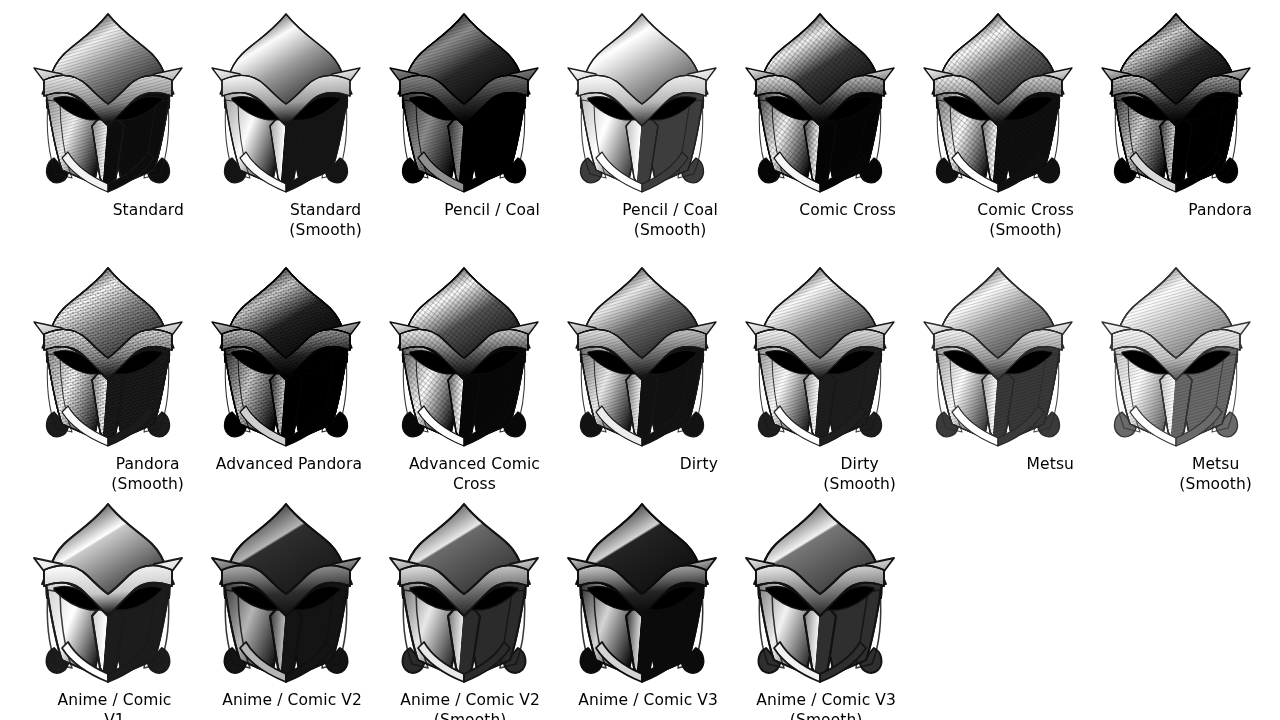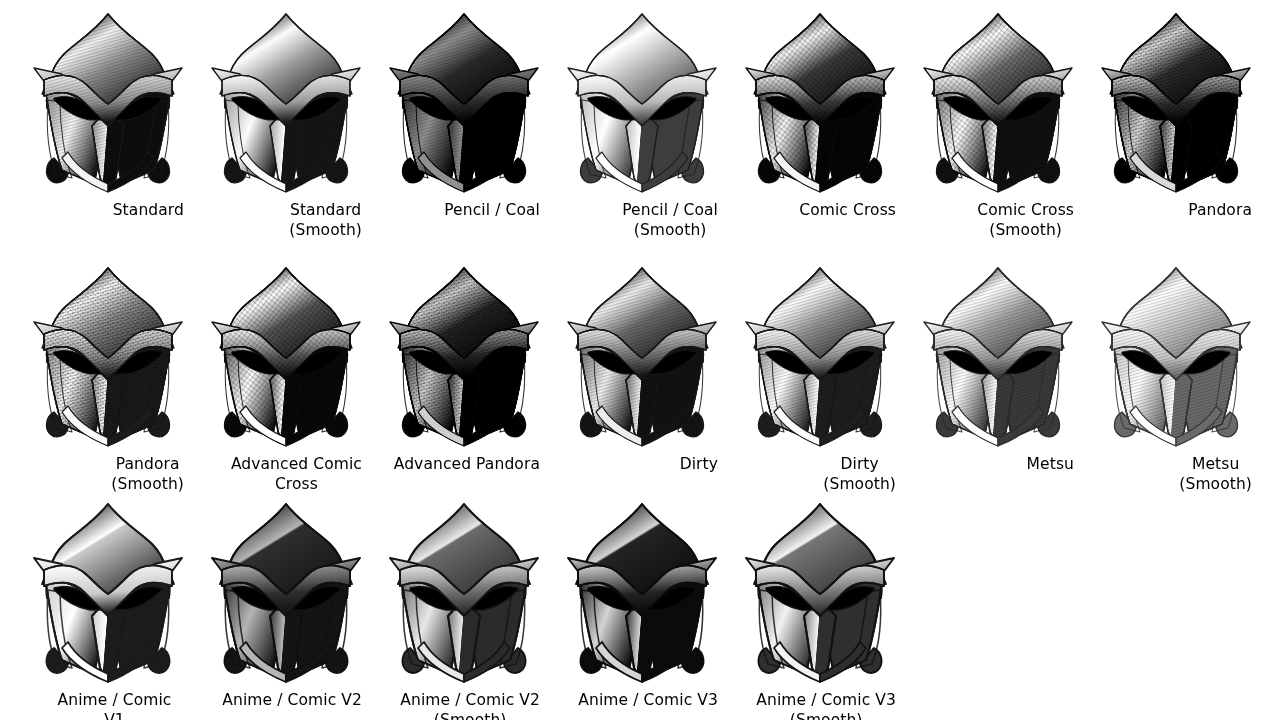--- a/index.html
+++ b/index.html
@@ -727,102 +727,20 @@
   </g>
 </svg>
         </div>
         <div class="cell-label" style="color: rgb(0, 0, 0);">Pandora
 (Smooth)</div>
       </div>
       <div class="cell" style="width: 178px;">
         <div class="helmet-box">
 <svg width="152" height="190" viewBox="0 0 152 190" xmlns="http://www.w3.org/2000/svg" role="img">
   <defs>
-              <pattern id="g8h" width="4" height="4" patternUnits="userSpaceOnUse" patternTransform="rotate(38)">
-        <line x1="0" y1="0" x2="0" y2="4" stroke="#000" stroke-width="1.2" opacity="0.34"></line>
-        <line x1="0" y1="0" x2="4" y2="0" stroke="#000" stroke-width="1.2" opacity="0.34"></line>
-      </pattern>
-              <linearGradient id="g8d" x1="0.18" y1="0.08" x2="0.88" y2="0.95">
-      <stop offset="0%" stop-color="#080808"></stop>
-      <stop offset="26%" stop-color="#ffffff"></stop>
-      <stop offset="52%" stop-color="#555555"></stop>
-      <stop offset="100%" stop-color="#080808"></stop>
-    </linearGradient>
-              <linearGradient id="g8b" x1="0" y1="0" x2="0.2" y2="1">
-      <stop offset="0%" stop-color="#ffffff"></stop>
-      <stop offset="62%" stop-color="#555555"></stop>
-      <stop offset="100%" stop-color="#080808"></stop>
-    </linearGradient>
-              <linearGradient id="g8fl" x1="0" y1="0" x2="1" y2="0.6">
-      <stop offset="0%" stop-color="#555555"></stop>
-      <stop offset="48%" stop-color="#ffffff"></stop>
-      <stop offset="100%" stop-color="#080808"></stop>
-    </linearGradient>
-              <linearGradient id="g8fr" x1="0" y1="0" x2="1" y2="0.6">
-      <stop offset="0%" stop-color="#080808"></stop>
-      <stop offset="70%" stop-color="#080808"></stop>
-      <stop offset="100%" stop-color="#080808"></stop>
-    </linearGradient>
-              <linearGradient id="g8n" x1="0" y1="0" x2="1" y2="0.2">
-      <stop offset="0%" stop-color="#555555"></stop>
-      <stop offset="49%" stop-color="#ffffff"></stop>
-      <stop offset="51%" stop-color="#080808"></stop>
-      <stop offset="100%" stop-color="#080808"></stop>
-    </linearGradient>
-              <linearGradient id="g8hn" x1="0" y1="0" x2="0.3" y2="1">
-      <stop offset="0%" stop-color="#ffffff"></stop>
-      <stop offset="100%" stop-color="#555555"></stop>
-    </linearGradient>
-            </defs>
-
-  <g stroke="#0c0c0c" stroke-width="1.3" stroke-linejoin="round" stroke-linecap="round">
-    <path d="M22 150 C 14 154, 12 166, 18 172 C 24 178, 34 174, 36 166 Z" fill="#080808"></path>
-    <path d="M130 150 C 138 154, 140 166, 134 172 C 128 178, 118 174, 116 166 Z" fill="#080808"></path>
-
-    <path d="M76 6 C 92 26, 108 34, 120 46 C 134 60, 139 82, 137 100 L 15 100 C 13 82, 18 60, 32 46 C 44 34, 60 26, 76 6 Z" fill="url(#g8d)"></path>
-    <path d="M76 6 C 92 26, 108 34, 120 46 C 134 60, 139 82, 137 100 L 15 100 C 13 82, 18 60, 32 46 C 44 34, 60 26, 76 6 Z" fill="url(#g8h)"></path>
-    <path d="M76 6 C 92 26, 108 34, 120 46 C 134 60, 139 82, 137 100 L 15 100 C 13 82, 18 60, 32 46 C 44 34, 60 26, 76 6 Z" fill="none"></path>
-
-    <path d="M14 86 C 18 110, 22 140, 30 162 L 62 176 L 74 120 C 66 112, 56 100, 48 92 C 38 84, 26 82, 14 86 Z" fill="url(#g8fl)"></path>
-    <path d="M14 86 C 18 110, 22 140, 30 162 L 62 176 L 74 120 C 66 112, 56 100, 48 92 C 38 84, 26 82, 14 86 Z" fill="url(#g8h)"></path>
-    <path d="M14 86 C 18 110, 22 140, 30 162 L 62 176 L 74 120 C 66 112, 56 100, 48 92 C 38 84, 26 82, 14 86 Z" fill="none"></path>
-
-    <path d="M138 86 C 134 110, 130 140, 122 162 L 90 176 L 78 120 C 86 112, 96 100, 104 92 C 114 84, 126 82, 138 86 Z" fill="url(#g8fr)"></path>
-    <path d="M138 86 C 134 110, 130 140, 122 162 L 90 176 L 78 120 C 86 112, 96 100, 104 92 C 114 84, 126 82, 138 86 Z" fill="url(#g8h)"></path>
-    <path d="M138 86 C 134 110, 130 140, 122 162 L 90 176 L 78 120 C 86 112, 96 100, 104 92 C 114 84, 126 82, 138 86 Z" fill="none"></path>
-
-    <path d="M16 92 C 14 120, 16 146, 24 166 L 40 170 C 32 148, 28 118, 28 94 Z" fill="none" stroke-width="1.04" opacity="0.85"></path>
-    <path d="M136 92 C 138 120, 136 146, 128 166 L 112 170 L 124 94 Z" fill="none" stroke-width="1.04" opacity="0.85"></path>
-
-    <path d="M76 100 L 92 118 L 84 170 L 76 182 L 68 170 L 60 118 Z" fill="url(#g8n)"></path>
-    <path d="M76 100 L 92 118 L 84 170 L 76 182 L 68 170 L 60 118 Z" fill="url(#g8h)"></path>
-    <path d="M76 100 L 92 118 L 84 170 L 76 182 L 68 170 L 60 118 Z" fill="none"></path>
-
-    <path d="M30 66 L 2 60 L 14 76 L 10 86 L 34 84 Z" fill="url(#g8hn)"></path>
-    <path d="M122 66 L 150 60 L 138 76 L 142 86 L 118 84 Z" fill="url(#g8hn)"></path>
-
-    <path d="M12 72 C 30 64, 44 66, 56 78 C 64 86, 70 92, 76 96 C 82 92, 88 86, 96 78 C 108 66, 122 64, 140 72 L 140 88 C 122 82, 110 84, 100 94 C 90 104, 82 112, 76 118 C 70 112, 62 104, 52 94 C 42 84, 30 82, 12 88 Z" fill="url(#g8b)"></path>
-    <path d="M12 72 C 30 64, 44 66, 56 78 C 64 86, 70 92, 76 96 C 82 92, 88 86, 96 78 C 108 66, 122 64, 140 72 L 140 88 C 122 82, 110 84, 100 94 C 90 104, 82 112, 76 118 C 70 112, 62 104, 52 94 C 42 84, 30 82, 12 88 Z" fill="url(#g8h)"></path>
-    <path d="M12 72 C 30 64, 44 66, 56 78 C 64 86, 70 92, 76 96 C 82 92, 88 86, 96 78 C 108 66, 122 64, 140 72 L 140 88 C 122 82, 110 84, 100 94 C 90 104, 82 112, 76 118 C 70 112, 62 104, 52 94 C 42 84, 30 82, 12 88 Z" fill="none"></path>
-
-    <path d="M22 90 C 36 86, 48 90, 58 100 L 70 112 L 58 112 C 44 110, 32 102, 22 92 Z" fill="#000000" stroke-width="0.9099999999999999"></path>
-    <path d="M130 90 C 116 86, 104 90, 94 100 L 82 112 L 94 112 C 108 110, 120 102, 130 92 Z" fill="#000000" stroke-width="0.9099999999999999"></path>
-
-    <path d="M30 150 C 40 166, 56 176, 76 184 L 76 176 C 58 168, 44 158, 36 144 Z" fill="#ffffff" stroke-width="1.1700000000000002"></path>
-    <path d="M122 150 C 112 166, 96 176, 76 184 L 76 176 C 94 168, 108 158, 116 144 Z" fill="#080808" stroke-width="1.1700000000000002"></path>
-  </g>
-</svg>
-        </div>
-        <div class="cell-label" style="color: rgb(0, 0, 0);">Advanced Comic
-Cross</div>
-      </div>
-      <div class="cell" style="width: 178px;">
-        <div class="helmet-box">
-<svg width="152" height="190" viewBox="0 0 152 190" xmlns="http://www.w3.org/2000/svg" role="img">
-  <defs>
               <pattern id="g9h" width="3" height="3" patternUnits="userSpaceOnUse" patternTransform="rotate(74)">
         <rect width="3" height="3" fill="none"></rect>
         <line x1="0" y1="0" x2="0" y2="3" stroke="#000" stroke-width="1.15" opacity="0.5"></line>
       </pattern>
               <pattern id="g9g" width="5" height="5" patternUnits="userSpaceOnUse">
         <rect width="5" height="5" fill="none"></rect>
         <circle cx="1" cy="1" r="0.75" fill="#000" opacity="0.5"></circle>
         <circle cx="3.6" cy="3.2" r="0.6" fill="#000" opacity="0.4"></circle>
       </pattern>
               <linearGradient id="g9d" x1="0.18" y1="0.08" x2="0.88" y2="0.95">
@@ -900,20 +818,102 @@
     <path d="M122 150 C 112 166, 96 176, 76 184 L 76 176 C 94 168, 108 158, 116 144 Z" fill="#000000" stroke-width="1.1700000000000002"></path>
   </g>
 </svg>
         </div>
         <div class="cell-label" style="color: rgb(0, 0, 0);">Advanced Pandora</div>
       </div>
       <div class="cell" style="width: 178px;">
         <div class="helmet-box">
 <svg width="152" height="190" viewBox="0 0 152 190" xmlns="http://www.w3.org/2000/svg" role="img">
   <defs>
+              <pattern id="g8h" width="4" height="4" patternUnits="userSpaceOnUse" patternTransform="rotate(38)">
+        <line x1="0" y1="0" x2="0" y2="4" stroke="#000" stroke-width="1.2" opacity="0.34"></line>
+        <line x1="0" y1="0" x2="4" y2="0" stroke="#000" stroke-width="1.2" opacity="0.34"></line>
+      </pattern>
+              <linearGradient id="g8d" x1="0.18" y1="0.08" x2="0.88" y2="0.95">
+      <stop offset="0%" stop-color="#080808"></stop>
+      <stop offset="26%" stop-color="#ffffff"></stop>
+      <stop offset="52%" stop-color="#555555"></stop>
+      <stop offset="100%" stop-color="#080808"></stop>
+    </linearGradient>
+              <linearGradient id="g8b" x1="0" y1="0" x2="0.2" y2="1">
+      <stop offset="0%" stop-color="#ffffff"></stop>
+      <stop offset="62%" stop-color="#555555"></stop>
+      <stop offset="100%" stop-color="#080808"></stop>
+    </linearGradient>
+              <linearGradient id="g8fl" x1="0" y1="0" x2="1" y2="0.6">
+      <stop offset="0%" stop-color="#555555"></stop>
+      <stop offset="48%" stop-color="#ffffff"></stop>
+      <stop offset="100%" stop-color="#080808"></stop>
+    </linearGradient>
+              <linearGradient id="g8fr" x1="0" y1="0" x2="1" y2="0.6">
+      <stop offset="0%" stop-color="#080808"></stop>
+      <stop offset="70%" stop-color="#080808"></stop>
+      <stop offset="100%" stop-color="#080808"></stop>
+    </linearGradient>
+              <linearGradient id="g8n" x1="0" y1="0" x2="1" y2="0.2">
+      <stop offset="0%" stop-color="#555555"></stop>
+      <stop offset="49%" stop-color="#ffffff"></stop>
+      <stop offset="51%" stop-color="#080808"></stop>
+      <stop offset="100%" stop-color="#080808"></stop>
+    </linearGradient>
+              <linearGradient id="g8hn" x1="0" y1="0" x2="0.3" y2="1">
+      <stop offset="0%" stop-color="#ffffff"></stop>
+      <stop offset="100%" stop-color="#555555"></stop>
+    </linearGradient>
+            </defs>
+
+  <g stroke="#0c0c0c" stroke-width="1.3" stroke-linejoin="round" stroke-linecap="round">
+    <path d="M22 150 C 14 154, 12 166, 18 172 C 24 178, 34 174, 36 166 Z" fill="#080808"></path>
+    <path d="M130 150 C 138 154, 140 166, 134 172 C 128 178, 118 174, 116 166 Z" fill="#080808"></path>
+
+    <path d="M76 6 C 92 26, 108 34, 120 46 C 134 60, 139 82, 137 100 L 15 100 C 13 82, 18 60, 32 46 C 44 34, 60 26, 76 6 Z" fill="url(#g8d)"></path>
+    <path d="M76 6 C 92 26, 108 34, 120 46 C 134 60, 139 82, 137 100 L 15 100 C 13 82, 18 60, 32 46 C 44 34, 60 26, 76 6 Z" fill="url(#g8h)"></path>
+    <path d="M76 6 C 92 26, 108 34, 120 46 C 134 60, 139 82, 137 100 L 15 100 C 13 82, 18 60, 32 46 C 44 34, 60 26, 76 6 Z" fill="none"></path>
+
+    <path d="M14 86 C 18 110, 22 140, 30 162 L 62 176 L 74 120 C 66 112, 56 100, 48 92 C 38 84, 26 82, 14 86 Z" fill="url(#g8fl)"></path>
+    <path d="M14 86 C 18 110, 22 140, 30 162 L 62 176 L 74 120 C 66 112, 56 100, 48 92 C 38 84, 26 82, 14 86 Z" fill="url(#g8h)"></path>
+    <path d="M14 86 C 18 110, 22 140, 30 162 L 62 176 L 74 120 C 66 112, 56 100, 48 92 C 38 84, 26 82, 14 86 Z" fill="none"></path>
+
+    <path d="M138 86 C 134 110, 130 140, 122 162 L 90 176 L 78 120 C 86 112, 96 100, 104 92 C 114 84, 126 82, 138 86 Z" fill="url(#g8fr)"></path>
+    <path d="M138 86 C 134 110, 130 140, 122 162 L 90 176 L 78 120 C 86 112, 96 100, 104 92 C 114 84, 126 82, 138 86 Z" fill="url(#g8h)"></path>
+    <path d="M138 86 C 134 110, 130 140, 122 162 L 90 176 L 78 120 C 86 112, 96 100, 104 92 C 114 84, 126 82, 138 86 Z" fill="none"></path>
+
+    <path d="M16 92 C 14 120, 16 146, 24 166 L 40 170 C 32 148, 28 118, 28 94 Z" fill="none" stroke-width="1.04" opacity="0.85"></path>
+    <path d="M136 92 C 138 120, 136 146, 128 166 L 112 170 L 124 94 Z" fill="none" stroke-width="1.04" opacity="0.85"></path>
+
+    <path d="M76 100 L 92 118 L 84 170 L 76 182 L 68 170 L 60 118 Z" fill="url(#g8n)"></path>
+    <path d="M76 100 L 92 118 L 84 170 L 76 182 L 68 170 L 60 118 Z" fill="url(#g8h)"></path>
+    <path d="M76 100 L 92 118 L 84 170 L 76 182 L 68 170 L 60 118 Z" fill="none"></path>
+
+    <path d="M30 66 L 2 60 L 14 76 L 10 86 L 34 84 Z" fill="url(#g8hn)"></path>
+    <path d="M122 66 L 150 60 L 138 76 L 142 86 L 118 84 Z" fill="url(#g8hn)"></path>
+
+    <path d="M12 72 C 30 64, 44 66, 56 78 C 64 86, 70 92, 76 96 C 82 92, 88 86, 96 78 C 108 66, 122 64, 140 72 L 140 88 C 122 82, 110 84, 100 94 C 90 104, 82 112, 76 118 C 70 112, 62 104, 52 94 C 42 84, 30 82, 12 88 Z" fill="url(#g8b)"></path>
+    <path d="M12 72 C 30 64, 44 66, 56 78 C 64 86, 70 92, 76 96 C 82 92, 88 86, 96 78 C 108 66, 122 64, 140 72 L 140 88 C 122 82, 110 84, 100 94 C 90 104, 82 112, 76 118 C 70 112, 62 104, 52 94 C 42 84, 30 82, 12 88 Z" fill="url(#g8h)"></path>
+    <path d="M12 72 C 30 64, 44 66, 56 78 C 64 86, 70 92, 76 96 C 82 92, 88 86, 96 78 C 108 66, 122 64, 140 72 L 140 88 C 122 82, 110 84, 100 94 C 90 104, 82 112, 76 118 C 70 112, 62 104, 52 94 C 42 84, 30 82, 12 88 Z" fill="none"></path>
+
+    <path d="M22 90 C 36 86, 48 90, 58 100 L 70 112 L 58 112 C 44 110, 32 102, 22 92 Z" fill="#000000" stroke-width="0.9099999999999999"></path>
+    <path d="M130 90 C 116 86, 104 90, 94 100 L 82 112 L 94 112 C 108 110, 120 102, 130 92 Z" fill="#000000" stroke-width="0.9099999999999999"></path>
+
+    <path d="M30 150 C 40 166, 56 176, 76 184 L 76 176 C 58 168, 44 158, 36 144 Z" fill="#ffffff" stroke-width="1.1700000000000002"></path>
+    <path d="M122 150 C 112 166, 96 176, 76 184 L 76 176 C 94 168, 108 158, 116 144 Z" fill="#080808" stroke-width="1.1700000000000002"></path>
+  </g>
+</svg>
+        </div>
+        <div class="cell-label" style="color: rgb(0, 0, 0);">Advanced Comic
+Cross</div>
+      </div>
+      <div class="cell" style="width: 178px;">
+        <div class="helmet-box">
+<svg width="152" height="190" viewBox="0 0 152 190" xmlns="http://www.w3.org/2000/svg" role="img">
+  <defs>
               <pattern id="g10h" width="3" height="3" patternUnits="userSpaceOnUse" patternTransform="rotate(74)">
         <rect width="3" height="3" fill="none"></rect>
         <line x1="0" y1="0" x2="0" y2="3" stroke="#000" stroke-width="1.15" opacity="0.3"></line>
       </pattern>
               <linearGradient id="g10d" x1="0.18" y1="0.08" x2="0.88" y2="0.95">
       <stop offset="0%" stop-color="#121212"></stop>
       <stop offset="26%" stop-color="#ededed"></stop>
       <stop offset="52%" stop-color="#6a6a6a"></stop>
       <stop offset="100%" stop-color="#121212"></stop>
     </linearGradient>

